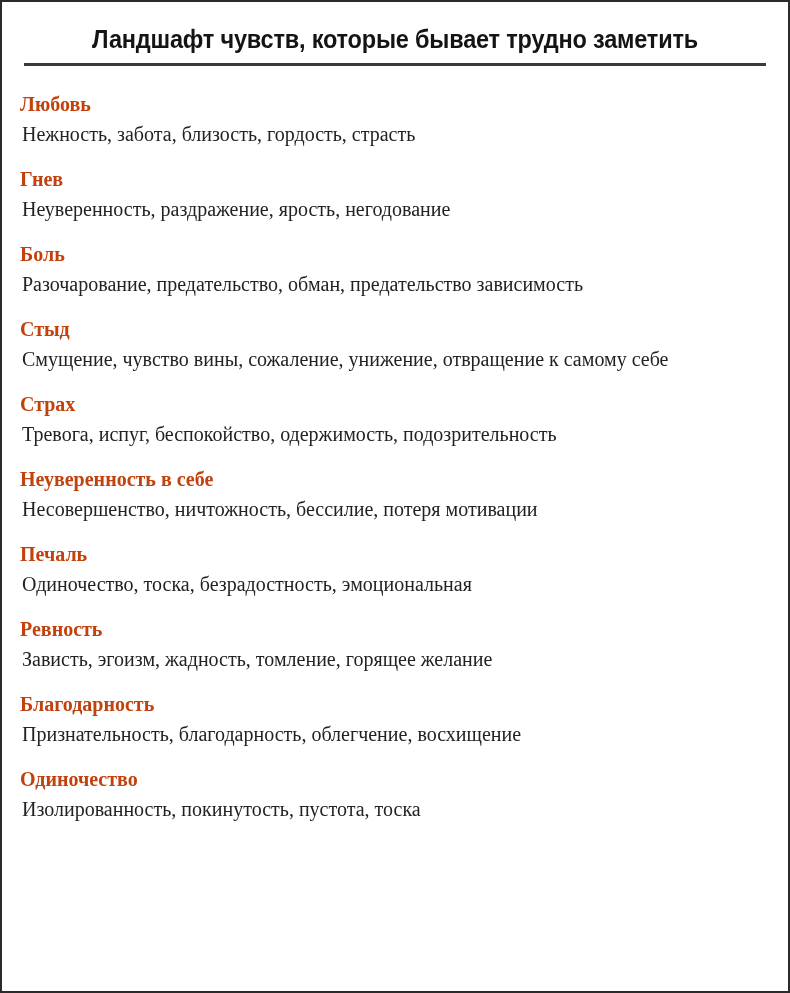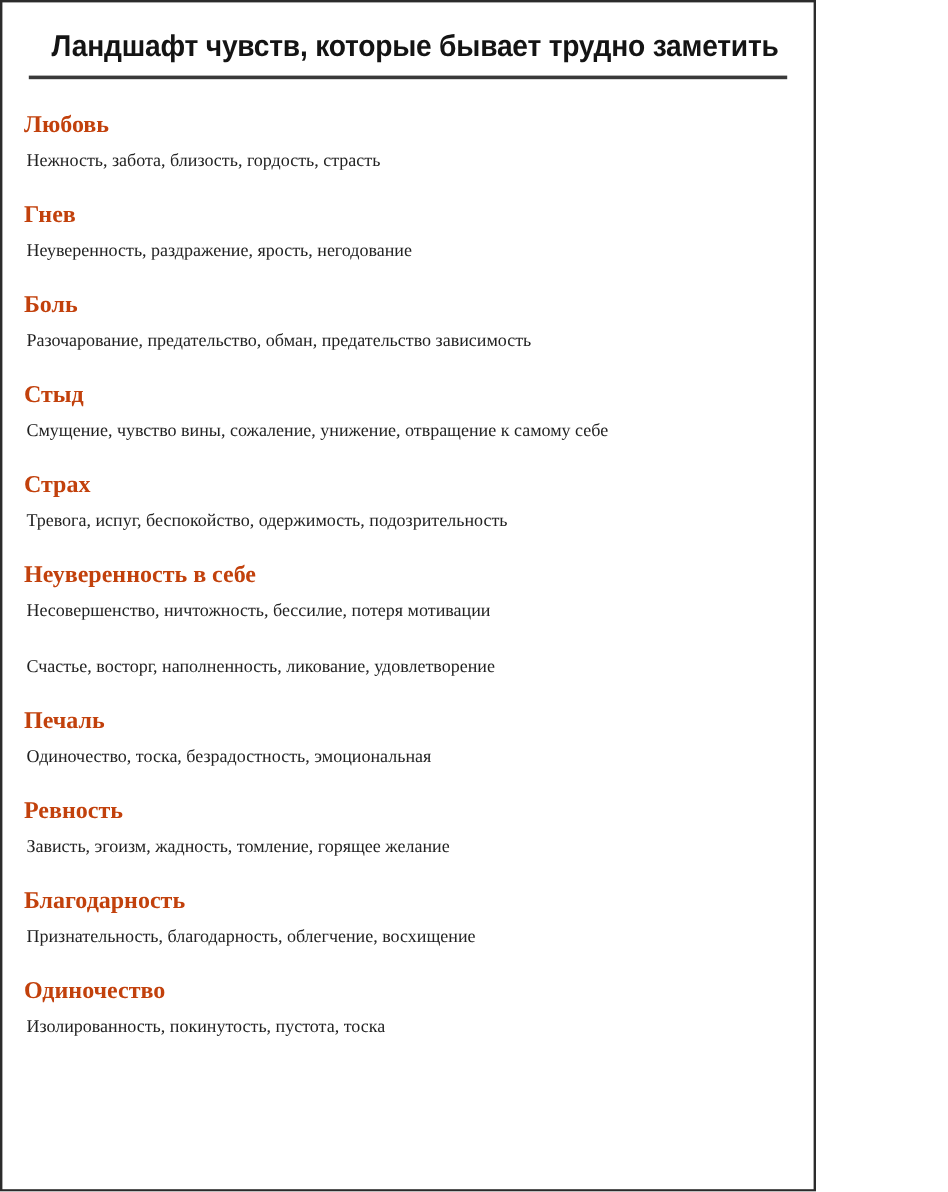--- a/index.html
+++ b/index.html
@@ -13,21 +13,21 @@
     height: 993px;
     overflow: hidden;
     font-family: "Liberation Serif", "DejaVu Serif", serif;
     color: #1a1a1a;
     -webkit-font-smoothing: antialiased;
   }
 
   .page {
     position: relative;
     box-sizing: border-box;
-    width: 680px;
+    width: 790px;
     height: 993px;
     border: 2px solid #2b2b2b;
     background: #ffffff;
     padding: 0;
   }
 
   
   .title-block {
     padding: 22px 22px 0 22px;
   }
@@ -67,21 +67,21 @@
     font-weight: bold;
     font-size: 20px;
     line-height: 25px;
     color: #c2410c;
   }
   .section-items {
     margin: 0;
     padding: 0 0 0 2px;
     font-family: "Liberation Serif", "DejaVu Serif", serif;
     font-weight: normal;
-    font-size: 15px;
+    font-size: 20px;
     line-height: 29px;
     color: #222222;
   }
 </style>
 </head>
 <body>
 
 <div class="page">
 
   <div class="title-block">
@@ -115,21 +115,20 @@
       <div class="section-heading">Страх</div>
       <div class="section-items">Тревога, испуг, беспокойство, одержимость, подозрительность</div>
     </div>
 
     <div class="section">
       <div class="section-heading">Неуверенность в себе</div>
       <div class="section-items">Несовершенство, ничтожность, бессилие, потеря мотивации</div>
     </div>
 
     <div class="section">
-      <div class="section-items">Счастье, восторг, наполненность, ликование, удовлетворение</div>
     </div>
 
     <div class="section">
       <div class="section-heading">Печаль</div>
       <div class="section-items">Одиночество, тоска, безрадостность, эмоциональная</div>
     </div>
 
     <div class="section">
       <div class="section-heading">Ревность</div>
       <div class="section-items">Зависть, эгоизм, жадность, томление, горящее желание</div>

